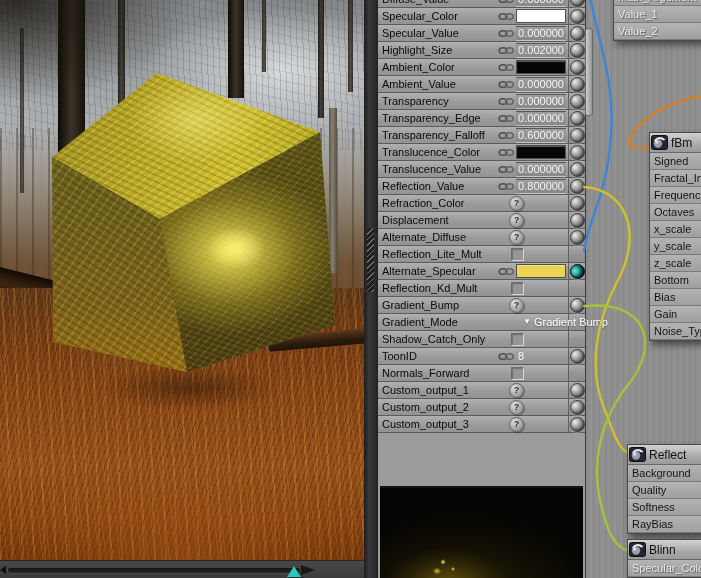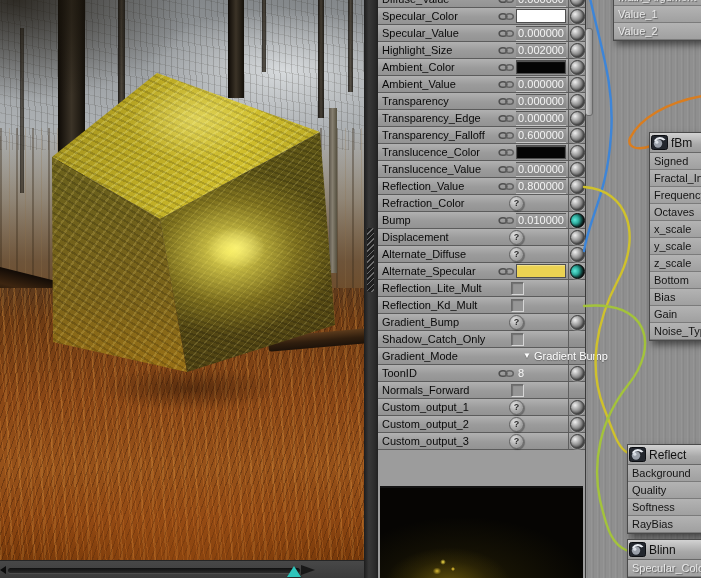--- a/index.html
+++ b/index.html
@@ -356,104 +356,89 @@
         <div class="prow">
           <span class="plbl">Refraction_Color</span>
           <span class="pctl">
             <span class="qbtn">?</span>
           </span>
           <span class="pconn">
             <span class="bullet"></span>
           </span>
         </div>
         <div class="prow">
-          <span class="plbl">Bump</span>
-          <span class="pctl">
-            <span class="chain">
-              <svg width="17" height="9" viewBox="0 0 17 9">
-                <ellipse cx="5" cy="4.5" rx="3.8" ry="2.8" fill="none" stroke="#4e4e4e" stroke-width="1.6"></ellipse>
-                <ellipse cx="11.5" cy="4.5" rx="3.8" ry="2.8" fill="none" stroke="#626262" stroke-width="1.6"></ellipse>
-              </svg>
-            </span>
-            <span class="vfield">0.010000</span>
+          <span class="plbl">Displacement</span>
+          <span class="pctl">
+            <span class="qbtn">?</span>
+          </span>
+          <span class="pconn">
+            <span class="bullet"></span>
+          </span>
+        </div>
+        <div class="prow">
+          <span class="plbl">Alternate_Diffuse</span>
+          <span class="pctl">
+            <span class="qbtn">?</span>
+          </span>
+          <span class="pconn">
+            <span class="bullet"></span>
+          </span>
+        </div>
+        <div class="prow">
+          <span class="plbl">Reflection_Lite_Mult</span>
+          <span class="pctl">
+            <span class="cbox"></span>
+          </span>
+          <span class="pconn"></span>
+        </div>
+        <div class="prow">
+          <span class="plbl">Alternate_Specular</span>
+          <span class="pctl">
+            <span class="chain">
+              <svg width="17" height="9" viewBox="0 0 17 9">
+                <ellipse cx="5" cy="4.5" rx="3.8" ry="2.8" fill="none" stroke="#4e4e4e" stroke-width="1.6"></ellipse>
+                <ellipse cx="11.5" cy="4.5" rx="3.8" ry="2.8" fill="none" stroke="#626262" stroke-width="1.6"></ellipse>
+              </svg>
+            </span>
+            <span class="swatch" style="background:#ecd352"></span>
           </span>
           <span class="pconn">
             <span class="bullet active"></span>
           </span>
         </div>
         <div class="prow">
-          <span class="plbl">Displacement</span>
-          <span class="pctl">
-            <span class="qbtn">?</span>
-          </span>
-          <span class="pconn">
-            <span class="bullet"></span>
-          </span>
-        </div>
-        <div class="prow">
-          <span class="plbl">Alternate_Diffuse</span>
-          <span class="pctl">
-            <span class="qbtn">?</span>
-          </span>
-          <span class="pconn">
-            <span class="bullet"></span>
-          </span>
-        </div>
-        <div class="prow">
-          <span class="plbl">Alternate_Specular</span>
-          <span class="pctl">
-            <span class="chain">
-              <svg width="17" height="9" viewBox="0 0 17 9">
-                <ellipse cx="5" cy="4.5" rx="3.8" ry="2.8" fill="none" stroke="#4e4e4e" stroke-width="1.6"></ellipse>
-                <ellipse cx="11.5" cy="4.5" rx="3.8" ry="2.8" fill="none" stroke="#626262" stroke-width="1.6"></ellipse>
-              </svg>
-            </span>
-            <span class="swatch" style="background:#ecd352"></span>
-          </span>
-          <span class="pconn">
-            <span class="bullet active"></span>
-          </span>
-        </div>
-        <div class="prow">
-          <span class="plbl">Reflection_Lite_Mult</span>
+          <span class="plbl">Reflection_Kd_Mult</span>
           <span class="pctl">
             <span class="cbox"></span>
           </span>
           <span class="pconn"></span>
         </div>
         <div class="prow">
-          <span class="plbl">Reflection_Kd_Mult</span>
-          <span class="pctl">
-            <span class="cbox"></span>
-          </span>
-          <span class="pconn"></span>
-        </div>
-        <div class="prow">
           <span class="plbl">Gradient_Bump</span>
           <span class="pctl">
             <span class="qbtn">?</span>
           </span>
           <span class="pconn">
             <span class="bullet"></span>
           </span>
-        </div>
-        <div class="prow">
-          <span class="plbl">Shadow_Catch_Only</span>
-          <span class="pctl">
-            <span class="cbox"></span>
-          </span>
-          <span class="pconn"></span>
         </div>
         <div class="prow">
           <span class="plbl">Gradient_Mode</span>
           <span class="pctl">
             <span class="ddown">
               <span class="dd-arrow">▼</span>
               <span>Gradient Bump</span>
             </span>
+          </span>
+          <span class="pconn"></span>
+        </div>
+        <div class="prow">
+          <span class="plbl">Shadow_Catch_Only</span>
+          <span class="pctl">
+            <span class="cbox"></span>
           </span>
           <span class="pconn"></span>
         </div>
         <div class="prow">
           <span class="plbl">ToonID</span>
           <span class="pctl">
             <span class="chain">
               <svg width="17" height="9" viewBox="0 0 17 9">
                 <ellipse cx="5" cy="4.5" rx="3.8" ry="2.8" fill="none" stroke="#4e4e4e" stroke-width="1.6"></ellipse>
                 <ellipse cx="11.5" cy="4.5" rx="3.8" ry="2.8" fill="none" stroke="#626262" stroke-width="1.6"></ellipse>

